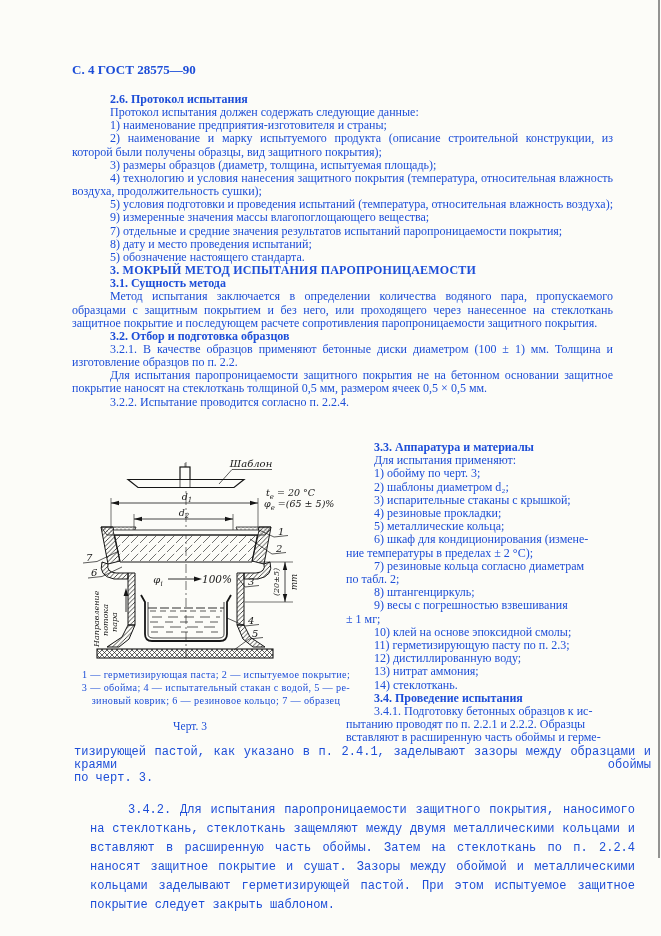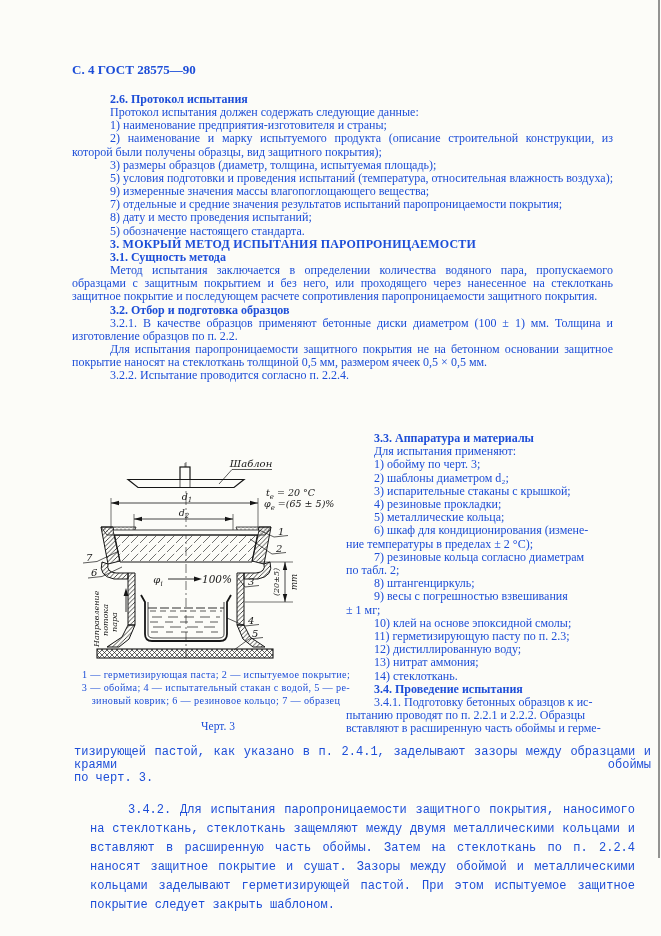--- a/index.html
+++ b/index.html
@@ -6,26 +6,26 @@
   .page{
     position:relative;width:661px;height:936px;background:#fcfcf8;
     font-family:"Liberation Serif","DejaVu Serif","DejaVu Sans",serif;
     color:#1d4ed8;overflow:hidden;margin:0 auto;
   }
   .top{position:absolute;left:72px;top:62px;width:541px;}
   .hdr{font-weight:bold;font-size:13px;margin:0 0 15px 0;}
   p.t{margin:0;font-size:12px;line-height:13.15px;text-align:justify;text-indent:38px;}
   .bold{font-weight:bold;}
   .sec-title{font-weight:bold;font-size:13px;line-height:14px;text-align:center;text-indent:0;margin:8px 0 7px 0;letter-spacing:.2px;}
-  .rcol{position:absolute;left:346px;top:432px;width:306px;}
+  .rcol{position:absolute;left:346px;top:441px;width:306px;}
   .rcol p{margin:0;font-size:12px;line-height:13.2px;text-align:justify;text-indent:28px;white-space:pre-line;}
   .figsvg{position:absolute;left:62px;top:450px;}
   .fig-caption{position:absolute;left:80px;top:668px;width:272px;font-size:10.2px;line-height:13px;text-align:center;letter-spacing:.35px;}
   .fig-caption div{margin:0;}
-  .fig-num{position:absolute;left:82px;top:720px;width:272px;text-align:center;font-size:11.5px;}
+  .fig-num{position:absolute;left:54px;top:720px;width:272px;text-align:center;font-size:11.5px;}
   .bottom{position:absolute;left:74px;top:746px;width:577px;font-family:Liberation Mono, monospace;}
   .bottom div{margin:0;font-size:12px;line-height:13.1px;}
   .jfull{text-align:justify;text-align-last:justify;}
   .bottom p{margin:16px;font-size:12px;line-height:19px;text-align:justify;text-indent:38px;}
   .edge{position:absolute;right:1px;top:0;width:2px;height:858px;background:#3c3c3c;opacity:.55;}
   svg text{font-family:"DejaVu Serif","DejaVu Sans",serif;font-style:italic;fill:#161616;}
   svg .ln{stroke:#161616;fill:none;}
 </style>
 </head>
 <body>
@@ -33,20 +33,21 @@
 <div class="page">
   <div class="edge"></div>
 
   <div class="top">
     <div class="hdr">С. 4 ГОСТ 28575—90</div>
     <p class="t bold">2.6. Протокол испытания</p>
     <p class="t">Протокол испытания должен содержать следующие данные:</p>
     <p class="t">1) наименование предприятия-изготовителя и страны;</p>
     <p class="t">2) наименование и марку испытуемого продукта (описание строительной конструкции, из которой были получены образцы, вид защитного покрытия);</p>
     <p class="t">3) размеры образцов (диаметр, толщина, испытуемая площадь);</p>
+    <p class="t">4) технологию и условия нанесения защитного покрытия (температура, относительная влажность воздуха, продолжительность сушки);</p>
     <p class="t">5) условия подготовки и проведения испытаний (температура, относительная влажность воздуха);</p>
     <p class="t">9) измеренные значения массы влагопоглощающего вещества;</p>
     <p class="t">7) отдельные и средние значения результатов испытаний паропроницаемости покрытия;</p>
     <p class="t">8) дату и место проведения испытаний;</p>
     <p class="t">5) обозначение настоящего стандарта.</p>
     <p class="t sec-title">3. МОКРЫЙ МЕТОД ИСПЫТАНИЯ ПАРОПРОНИЦАЕМОСТИ</p>
     <p class="t bold">3.1. Сущность метода</p>
     <p class="t">Метод испытания заключается в определении количества водяного пара, пропускаемого образцами с защитным покрытием и без него, или проходящего через нанесенное на стеклоткань защитное покрытие и последующем расчете сопротивления паропроницаемости защитного покрытия.</p>
     <p class="t bold">3.2. Отбор и подготовка образцов</p>
     <p class="t">3.2.1. В качестве образцов применяют бетонные диски диаметром (100 ± 1) мм. Толщина и изготовление образцов по п. 2.2.</p>

